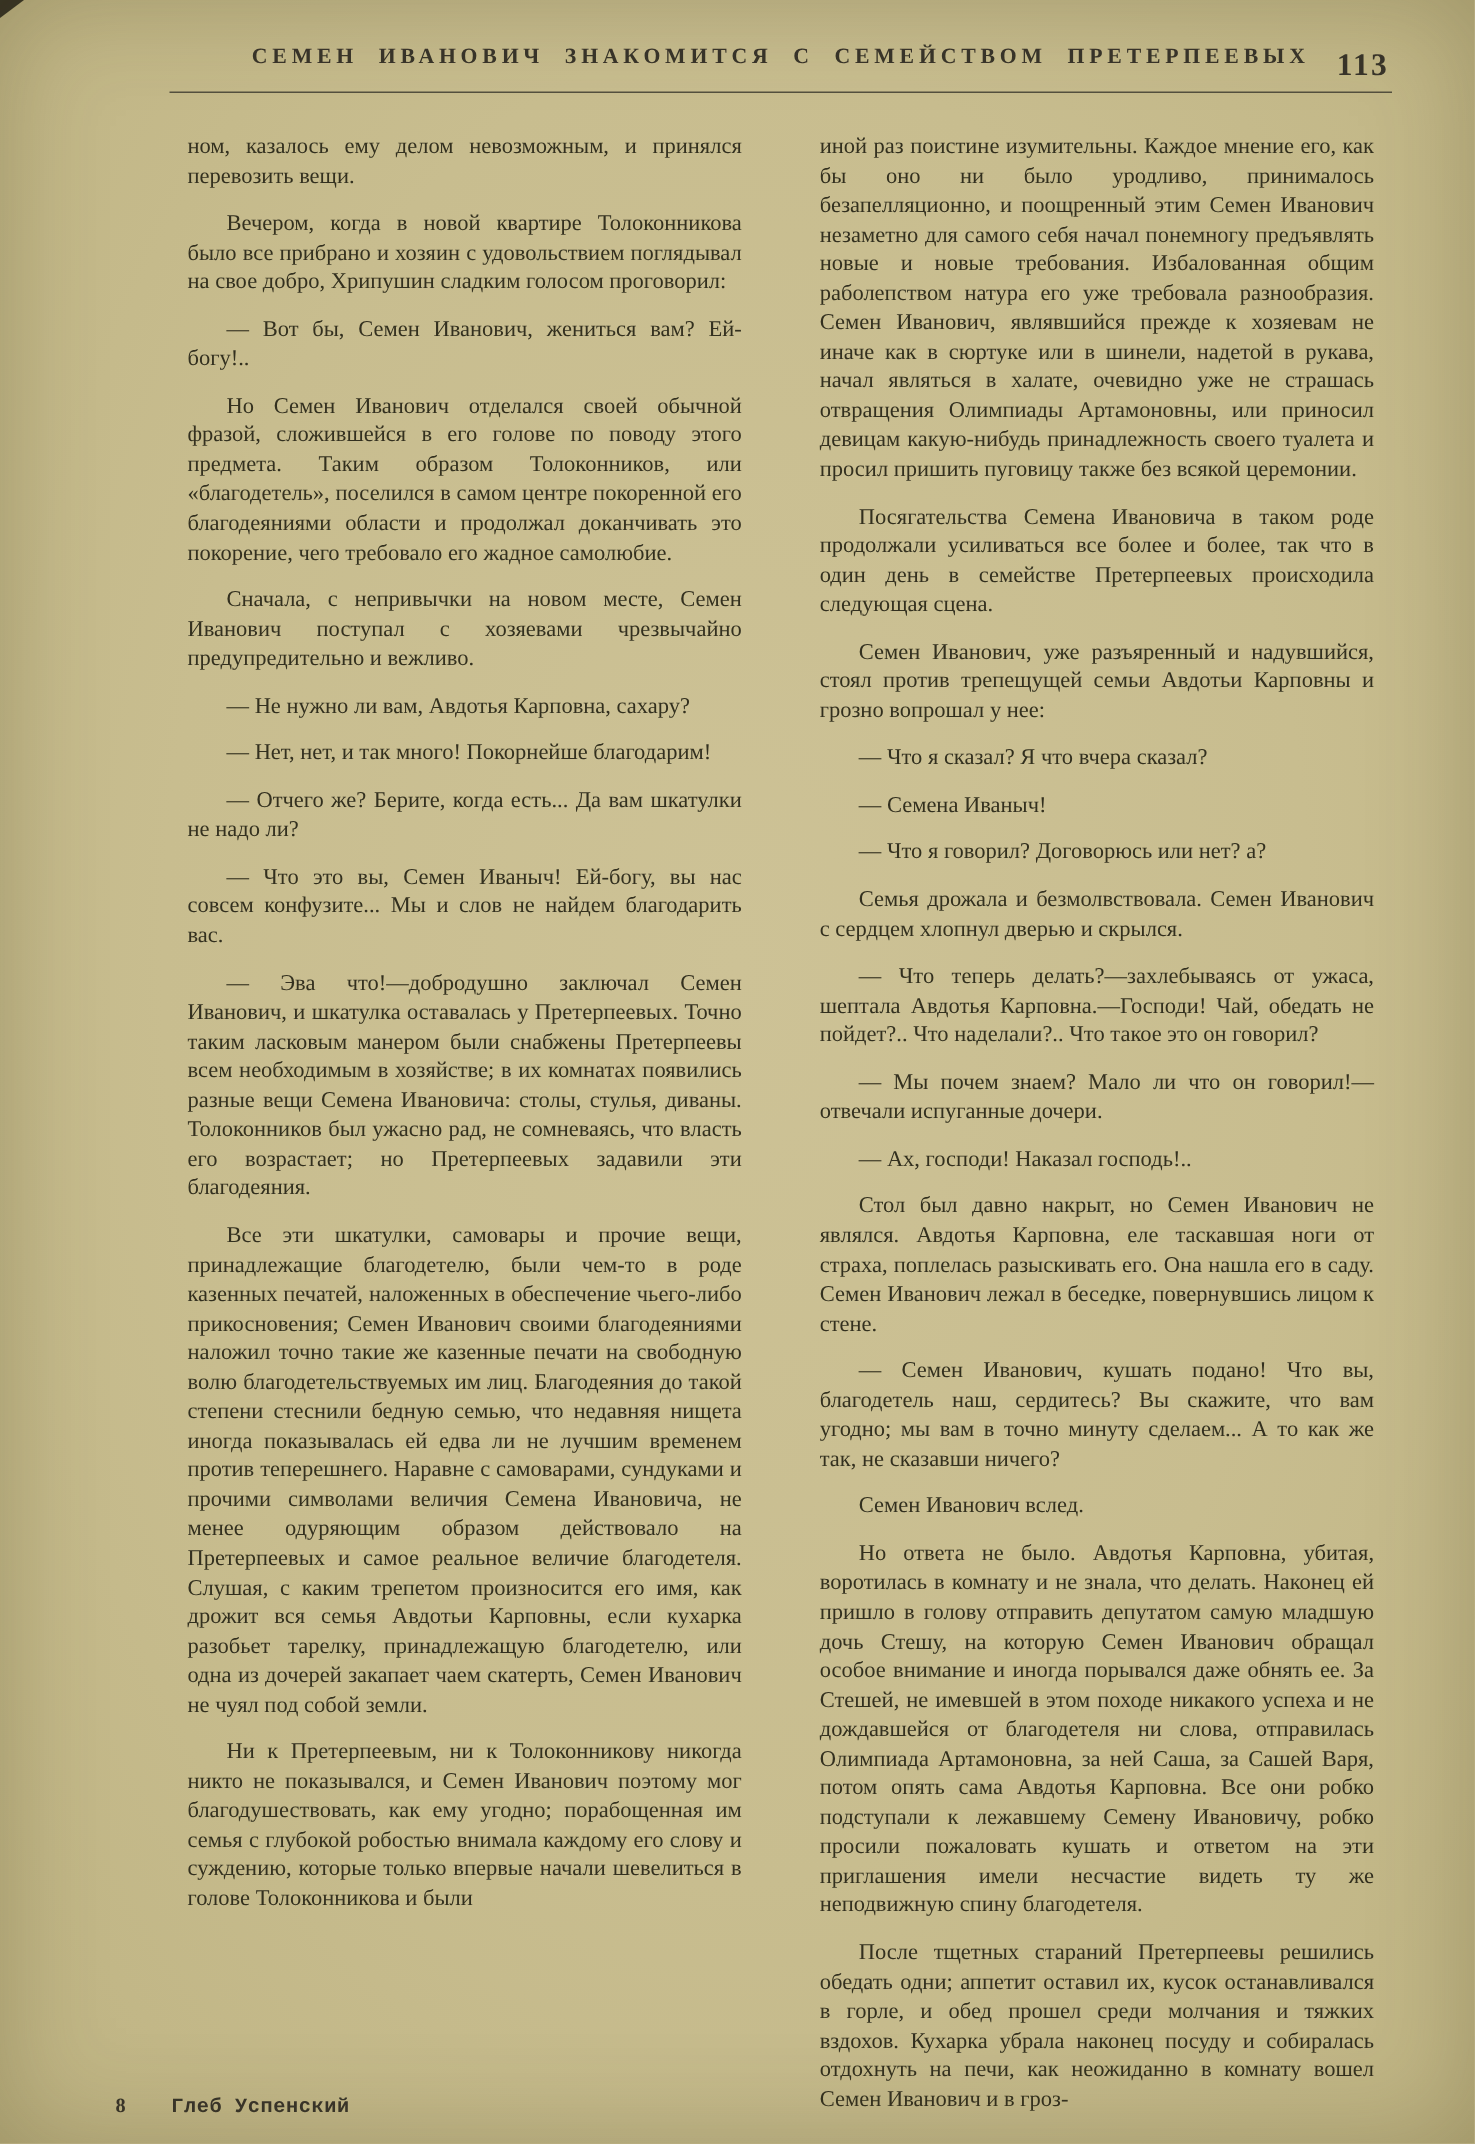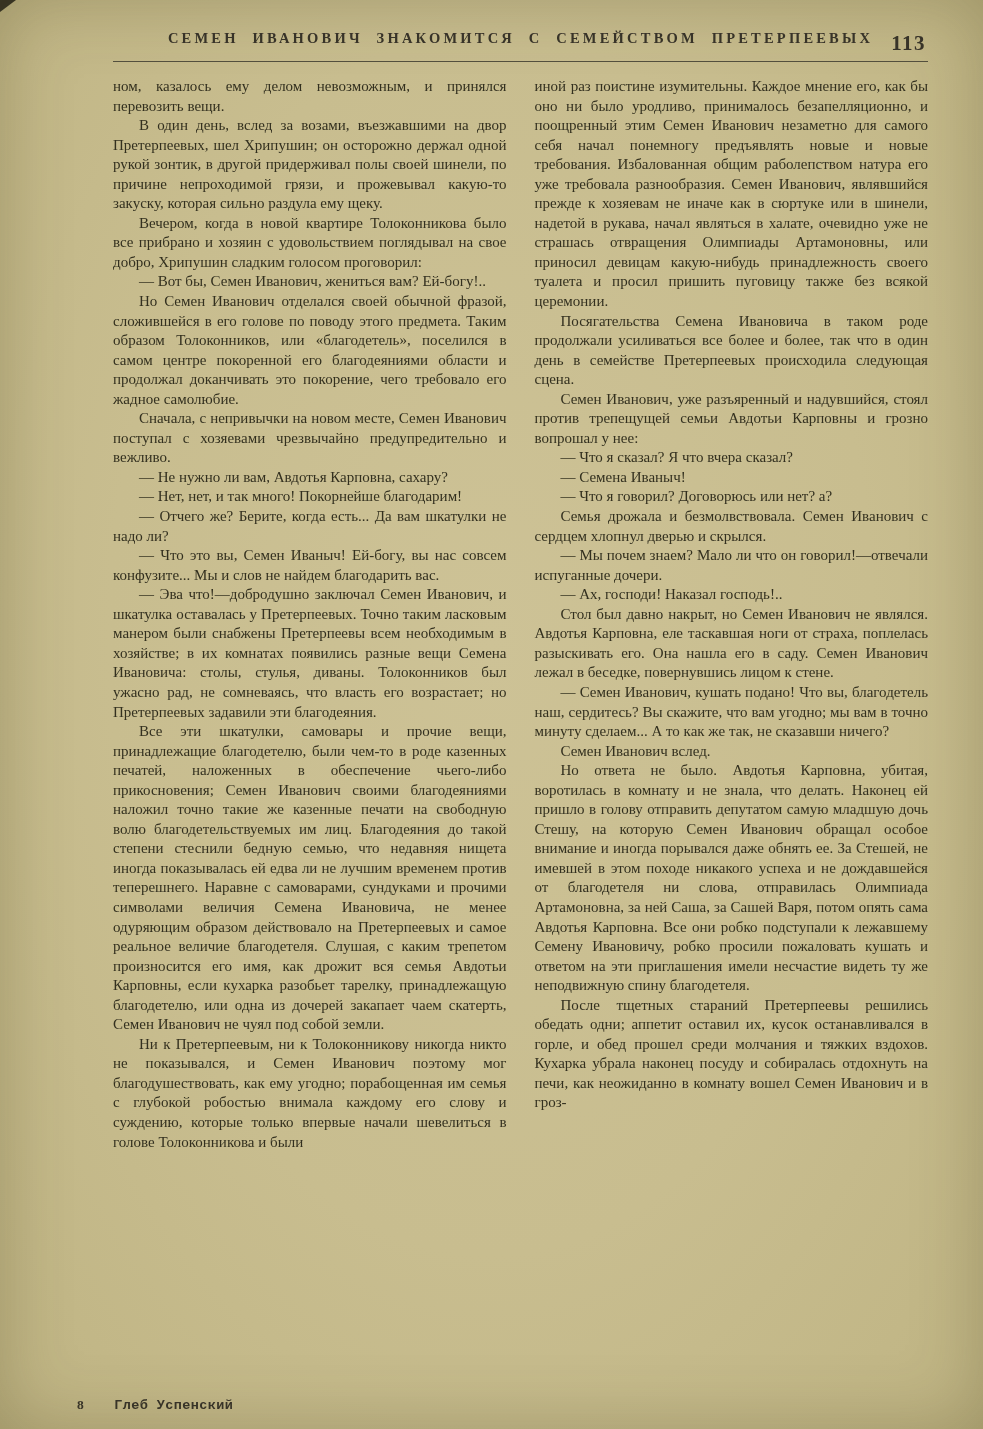--- a/index.html
+++ b/index.html
@@ -57,21 +57,21 @@
   }
   .columns { display: flex; gap: 28px; }
   .column {
     flex: 1 1 0;
     text-align: justify;
     font-size: 15px;
     line-height: 19.55px;
     color: #33301f;
     hyphens: auto;
   }
-  .column p { margin: 0; text-indent: 26px; }
+  .column p { margin: 12px; text-indent: 26px; }
   .column p:first-child { text-indent: 0; }
   .page-footer {
     position: absolute;
     left: 77px; bottom: 16px;
     font-size: 13.5px;
     color: #38342a;
   }
   .page-footer .sig { font-weight: 700; letter-spacing: 1px; }
   .page-footer .author { margin-left: 26px; font-weight: 600; letter-spacing: .4px; font-family: Liberation Mono, monospace; }
 </style>
@@ -83,41 +83,41 @@
   <header class="page-header">
     <div class="running-title">СЕМЕН ИВАНОВИЧ ЗНАКОМИТСЯ С СЕМЕЙСТВОМ ПРЕТЕРПЕЕВЫХ</div>
     <div class="page-number">113</div>
   </header>
 
   <hr class="header-rule">
 
   <main class="columns">
     <div class="column">
         <p>ном, казалось ему делом невозможным, и принялся перевозить вещи.</p>
-        <p>В один день, вслед за возами, въезжавшими на двор Претерпеевых, шел Хрипушин; он осторожно держал одной рукой зонтик, в другой придерживал полы своей шинели, по причине непроходимой грязи, и прожевывал какую-то закуску, которая сильно раздула ему щеку.</p>
         <p>Вечером, когда в новой квартире Толоконникова было все прибрано и хозяин с удовольствием поглядывал на свое добро, Хрипушин сладким голосом проговорил:</p>
         <p>— Вот бы, Семен Иванович, жениться вам? Ей-богу!..</p>
         <p>Но Семен Иванович отделался своей обычной фразой, сложившейся в его голове по поводу этого предмета. Таким образом Толоконников, или «благодетель», поселился в самом центре покоренной его благодеяниями области и продолжал доканчивать это покорение, чего требовало его жадное самолюбие.</p>
         <p>Сначала, с непривычки на новом месте, Семен Иванович поступал с хозяевами чрезвычайно предупредительно и вежливо.</p>
         <p>— Не нужно ли вам, Авдотья Карповна, сахару?</p>
         <p>— Нет, нет, и так много! Покорнейше благодарим!</p>
         <p>— Отчего же? Берите, когда есть... Да вам шкатулки не надо ли?</p>
         <p>— Что это вы, Семен Иваныч! Ей-богу, вы нас совсем конфузите... Мы и слов не найдем благодарить вас.</p>
         <p>— Эва что!—добродушно заключал Семен Иванович, и шкатулка оставалась у Претерпеевых. Точно таким ласковым манером были снабжены Претерпеевы всем необходимым в хозяйстве; в их комнатах появились разные вещи Семена Ивановича: столы, стулья, диваны. Толоконников был ужасно рад, не сомневаясь, что власть его возрастает; но Претерпеевых задавили эти благодеяния.</p>
         <p>Все эти шкатулки, самовары и прочие вещи, принадлежащие благодетелю, были чем-то в роде казенных печатей, наложенных в обеспечение чьего-либо прикосновения; Семен Иванович своими благодеяниями наложил точно такие же казенные печати на свободную волю благодетельствуемых им лиц. Благодеяния до такой степени стеснили бедную семью, что недавняя нищета иногда показывалась ей едва ли не лучшим временем против теперешнего. Наравне с самоварами, сундуками и прочими символами величия Семена Ивановича, не менее одуряющим образом действовало на Претерпеевых и самое реальное величие благодетеля. Слушая, с каким трепетом произносится его имя, как дрожит вся семья Авдотьи Карповны, если кухарка разобьет тарелку, принадлежащую благодетелю, или одна из дочерей закапает чаем скатерть, Семен Иванович не чуял под собой земли.</p>
         <p>Ни к Претерпеевым, ни к Толоконникову никогда никто не показывался, и Семен Иванович поэтому мог благодушествовать, как ему угодно; порабощенная им семья с глубокой робостью внимала каждому его слову и суждению, которые только впервые начали шевелиться в голове Толоконникова и были</p>
       </div>
     <div class="column">
         <p>иной раз поистине изумительны. Каждое мнение его, как бы оно ни было уродливо, принималось безапелляционно, и поощренный этим Семен Иванович незаметно для самого себя начал понемногу предъявлять новые и новые требования. Избалованная общим раболепством натура его уже требовала разнообразия. Семен Иванович, являвшийся прежде к хозяевам не иначе как в сюртуке или в шинели, надетой в рукава, начал являться в халате, очевидно уже не страшась отвращения Олимпиады Артамоновны, или приносил девицам какую-нибудь принадлежность своего туалета и просил пришить пуговицу также без всякой церемонии.</p>
         <p>Посягательства Семена Ивановича в таком роде продолжали усиливаться все более и более, так что в один день в семействе Претерпеевых происходила следующая сцена.</p>
         <p>Семен Иванович, уже разъяренный и надувшийся, стоял против трепещущей семьи Авдотьи Карповны и грозно вопрошал у нее:</p>
         <p>— Что я сказал? Я что вчера сказал?</p>
         <p>— Семена Иваныч!</p>
         <p>— Что я говорил? Договорюсь или нет? а?</p>
         <p>Семья дрожала и безмолвствовала. Семен Иванович с сердцем хлопнул дверью и скрылся.</p>
+        <p>— Что теперь делать?—захлебываясь от ужаса, шептала Авдотья Карповна.—Господи! Чай, обедать не пойдет?.. Что наделали?.. Что такое это он говорил?</p>
         <p>— Мы почем знаем? Мало ли что он говорил!—отвечали испуганные дочери.</p>
         <p>— Ах, господи! Наказал господь!..</p>
         <p>Стол был давно накрыт, но Семен Иванович не являлся. Авдотья Карповна, еле таскавшая ноги от страха, поплелась разыскивать его. Она нашла его в саду. Семен Иванович лежал в беседке, повернувшись лицом к стене.</p>
         <p>— Семен Иванович, кушать подано! Что вы, благодетель наш, сердитесь? Вы скажите, что вам угодно; мы вам в точно минуту сделаем... А то как же так, не сказавши ничего?</p>
         <p>Семен Иванович вслед.</p>
         <p>Но ответа не было. Авдотья Карповна, убитая, воротилась в комнату и не знала, что делать. Наконец ей пришло в голову отправить депутатом самую младшую дочь Стешу, на которую Семен Иванович обращал особое внимание и иногда порывался даже обнять ее. За Стешей, не имевшей в этом походе никакого успеха и не дождавшейся от благодетеля ни слова, отправилась Олимпиада Артамоновна, за ней Саша, за Сашей Варя, потом опять сама Авдотья Карповна. Все они робко подступали к лежавшему Семену Ивановичу, робко просили пожаловать кушать и ответом на эти приглашения имели несчастие видеть ту же неподвижную спину благодетеля.</p>
         <p>После тщетных стараний Претерпеевы решились обедать одни; аппетит оставил их, кусок останавливался в горле, и обед прошел среди молчания и тяжких вздохов. Кухарка убрала наконец посуду и собиралась отдохнуть на печи, как неожиданно в комнату вошел Семен Иванович и в гроз-</p>
       </div>
   </main>
 

